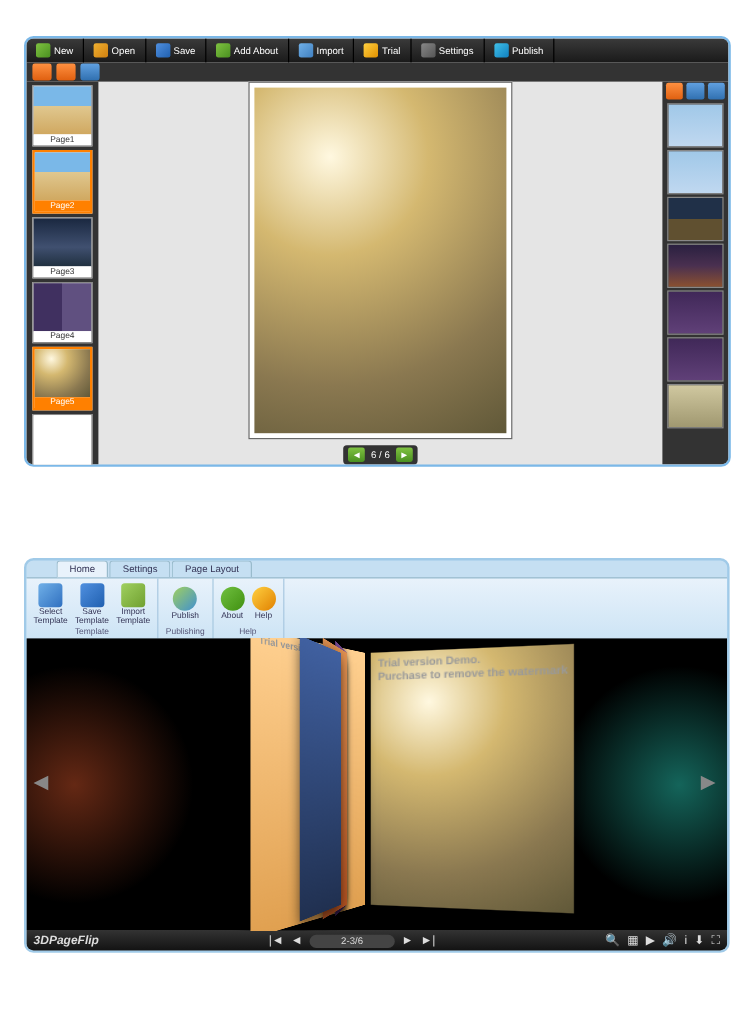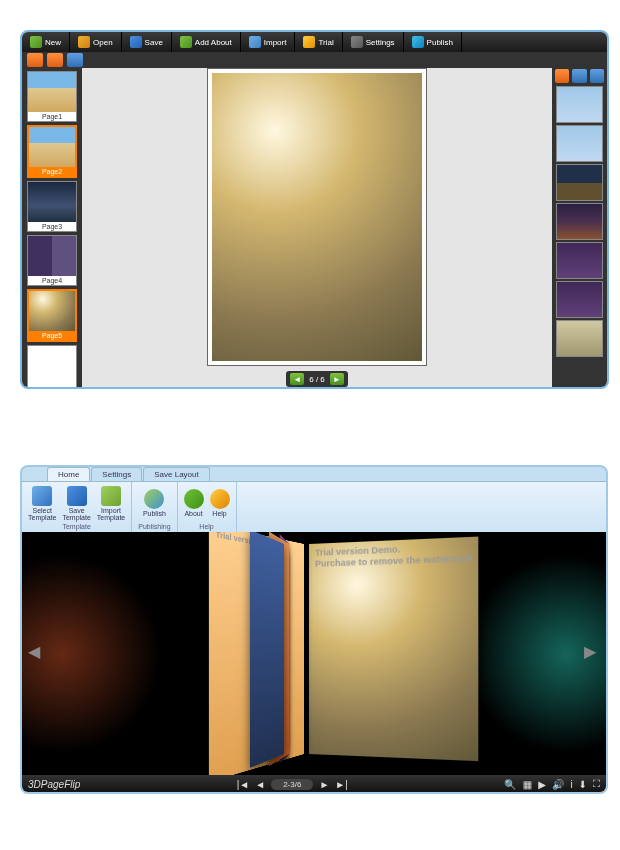--- a/index.html
+++ b/index.html
@@ -57,23 +57,23 @@
 .arrow{position:absolute;top:50%;transform:translateY(-50%);width:16px;height:24px;color:#888;font-size:16px;cursor:pointer}
 .arrow-l{left:6px}.arrow-r{right:6px}
 .page{position:absolute;top:0;height:210px;box-shadow:0 4px 12px rgba(0,0,0,.6)}
 .pg-r{right:35px;width:160px;background:linear-gradient(135deg,#d4b878,#a08850);transform:perspective(600px) rotateY(-8deg);transform-origin:left}
 .pg-l1{left:80px;width:100px;background:linear-gradient(#ffd090,#e0a050);transform:perspective(600px) rotateY(40deg) skewY(-2deg);transform-origin:right}
 .pg-l2{left:110px;width:50px;background:linear-gradient(#4060a0,#203050);transform:perspective(600px) rotateY(55deg);transform-origin:right}
 .pg-l3{left:125px;width:40px;background:linear-gradient(#e09050,#b05020);transform:perspective(600px) rotateY(65deg);transform-origin:right}
 .pg-l4{left:135px;width:30px;background:linear-gradient(#8050a0,#402060);transform:perspective(600px) rotateY(75deg);transform-origin:right}
 .wm{position:absolute;top:4px;left:6px;font-size:9px;font-weight:bold;color:#999;line-height:1.2}
 .bottombar{height:18px;background:linear-gradient(#333,#111);display:flex;align-items:center;color:#ddd;font-size:8px;padding:0 6px}
-.logo{font-weight:normal;font-size:10px;font-style:italic}
+.logo{font-weight:bold;font-size:10px;font-style:italic}
 .centerctrl{flex:1;display:flex;justify-content:center;align-items:center;gap:6px}
-.pgdisp{background:#444;padding:1px 12px;border-radius:8px;font-size:8px}
+.pgdisp{background:#444;padding:1px 26px;border-radius:8px;font-size:8px}
 .rightctrl{display:flex;gap:6px;align-items:center}
 .cicon{cursor:pointer;font-size:10px}
 
 
 .sky{background:linear-gradient(#7ab8e8 40%,#e0c890 40%,#d0a860)}
 .night{background:linear-gradient(#1a2840,#405070 60%,#203040)}
 .sunset{background:linear-gradient(#2a2040,#4a3050,#8a5030)}
 .split{background:linear-gradient(90deg,#403060 50%,#605080 50%)}
 .bokeh{background:radial-gradient(circle at 30% 20%,#fff8e0,#d4b870 30%,#8a7850 70%,#605838)}
 .blank{background:#fff}
@@ -178,21 +178,21 @@
           <div class="rthumb grass"></div>
         </div>
     </div>
   </div>
 </div>
 
 <div class="app2">
   <div class="tabs" id="tabs2">
       <div class="tab active">Home</div>
       <div class="tab">Settings</div>
-      <div class="tab">Save Layout</div>
+      <div class="tab">Page Layout</div>
     </div>
   <div class="ribbon" id="ribbon2">
       <div class="rgroup">
         <div class="rbtns">
           <div class="rbtn">
             <div class="ric ric-sel"></div>
             <span style="white-space:pre;text-align:center;line-height:1">Select
 Template</span>
           </div>
           <div class="rbtn">

